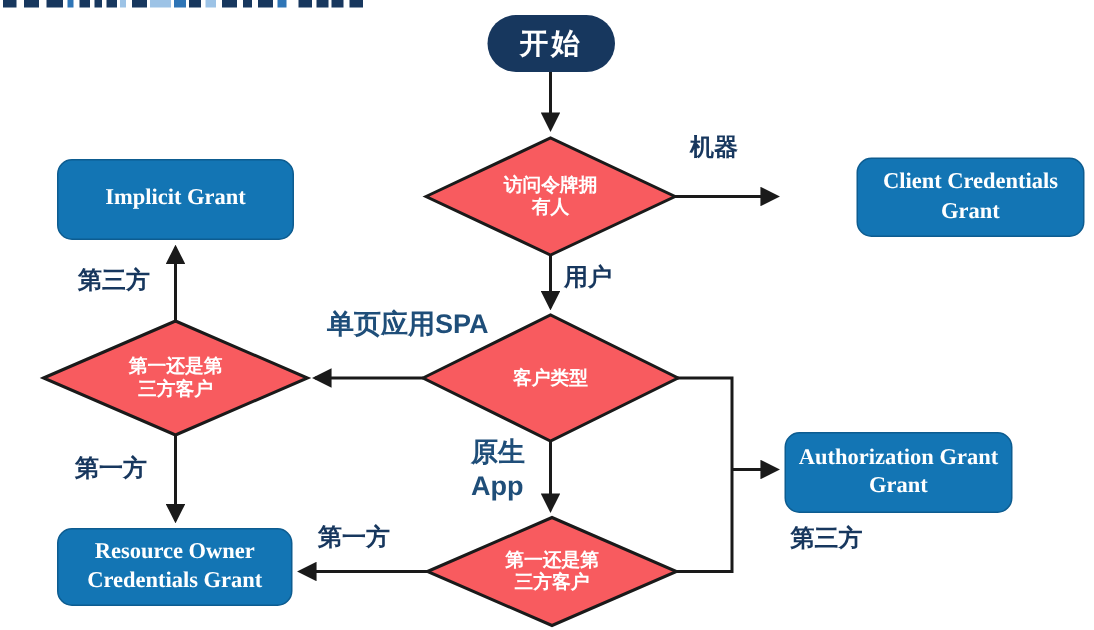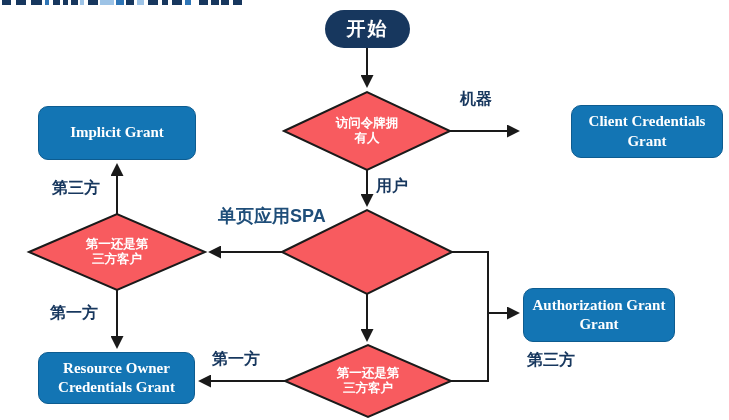--- a/index.html
+++ b/index.html
@@ -113,32 +113,37 @@
   <div class="box blue" style="left:38px;top:352px;width:157px;height:52px;">
     <span>Resource Owner</span>
     <span>Credentials Grant</span>
   </div>
 
   <div class="dtext" style="left:297px;top:106px;width:140px;height:50px;">
     <span>访问令牌拥</span>
     <span>有人</span>
   </div>
 
+  <div class="dtext" style="left:297px;top:238px;width:140px;height:28px;">
+    <span>客户类型</span>
+  </div>
 
   <div class="dtext" style="left:47px;top:227px;width:140px;height:50px;">
     <span>第一还是第</span>
     <span>三方客户</span>
   </div>
 
   <div class="dtext" style="left:298px;top:356px;width:140px;height:50px;">
     <span>第一还是第</span>
     <span>三方客户</span>
   </div>
 
   <div class="elabel" style="left:460px;top:89px;">机器</div>
   <div class="elabel" style="left:376px;top:176px;">用户</div>
   <div class="elabel big" style="left:192px;top:205px;margin-left:26px;">单页应用SPA</div>
   <div class="elabel" style="left:52px;top:178px;">第三方</div>
   <div class="elabel" style="left:50px;top:303px;">第一方</div>
+  <div class="elabel big" style="left:314px;top:290px;">原生
+App</div>
   <div class="elabel" style="left:212px;top:349px;">第一方</div>
   <div class="elabel" style="left:527px;top:350px;">第三方</div>
 
 </div>
 
 </body></html>

